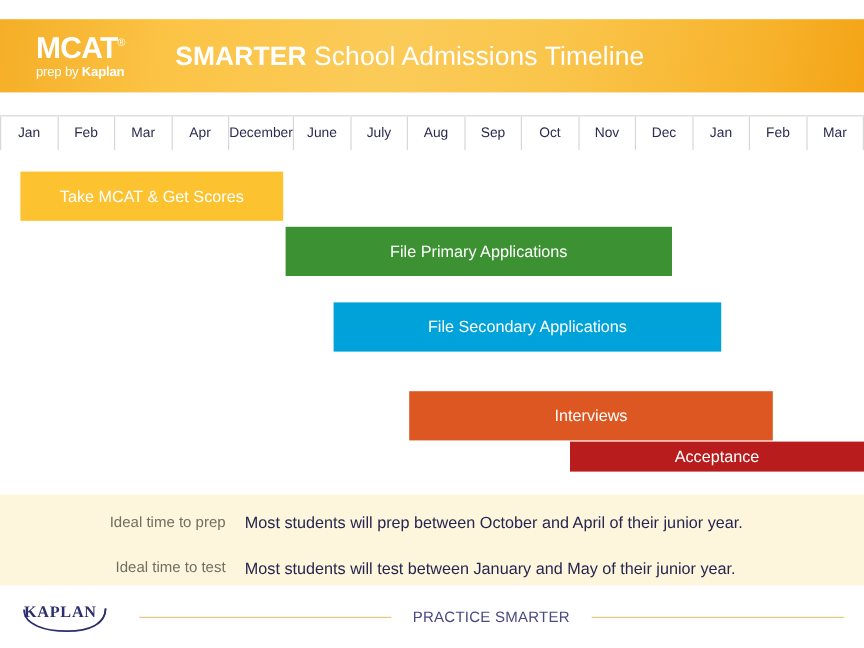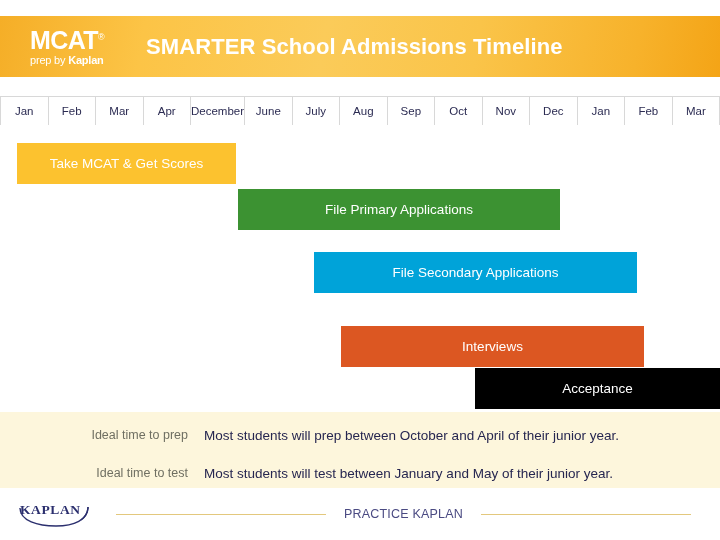--- a/index.html
+++ b/index.html
@@ -54,21 +54,21 @@
   .logo-sub b { font-weight: bold; }
 
   .header-title {
     margin-left: 26px;
     font-size: 22px;
     color: #ffffff;
     white-space: nowrap;
     letter-spacing: 0.1px;
   }
   .header-title .strong { font-weight: bold; }
-  .header-title .light  { font-weight: bold; }
+  .header-title .light  { font-weight: normal; }
 
   
   .months {
     position: absolute;
     left: 0; top: 96px;
     width: 720px; height: 30px;
     display: flex;
     border-top: 1px solid #d8d8d8;
     border-bottom: 1px solid #d8d8d8;
     box-sizing: border-box;
@@ -232,27 +232,27 @@
     </div>
   </div>
 
 <div class="timeline" id="timeline">
     <div class="bar" style="left: 17px; width: 219px; top: 18px; height: 41px; background: rgb(252, 194, 47);">
       <span>Take MCAT &amp; Get Scores</span>
     </div>
     <div class="bar" style="left: 238px; width: 322px; top: 64px; height: 41px; background: rgb(60, 146, 50);">
       <span>File Primary Applications</span>
     </div>
-    <div class="bar" style="left: 278px; width: 323px; top: 127px; height: 41px; background: rgb(0, 163, 217); margin-left: 36px;">
+    <div class="bar" style="left: 278px; width: 323px; top: 127px; height: 41px; background: rgb(0, 163, 217);">
       <span>File Secondary Applications</span>
     </div>
     <div class="bar" style="left: 341px; width: 303px; top: 201px; height: 41px; background: rgb(220, 87, 34);">
       <span>Interviews</span>
     </div>
-    <div class="bar" style="left: 475px; width: 245px; top: 243px; height: 41px; background: #000000;">
+    <div class="bar" style="left: 475px; width: 245px; top: 243px; height: 25px; background: #b91c1c;">
       <span>Acceptance</span>
     </div>
   </div>
 
 <div class="notes" id="notes" style="background: rgb(253, 246, 220); padding-left: 42px;">
     <div class="note-row">
       <div class="note-label">Ideal time to prep</div>
       <div class="note-text">Most students will prep between October and April of their junior year.</div>
     </div>
     <div class="note-row">
@@ -263,15 +263,15 @@
 
 <div class="footer">
   <div class="kaplan-logo">
     <svg class="kaplan-swoosh" width="76" height="30" viewBox="0 0 76 30">
       <path d="M2 9 C2 22, 20 27, 38 27 C56 27, 70 21, 70 8" fill="none" stroke="#2b2f6e" stroke-width="1.4"></path>
       <path d="M70 8 C70 14, 67 18, 63 21" fill="none" stroke="#2b2f6e" stroke-width="1.4"></path>
     </svg>
     <span class="kaplan-word">KAPLAN</span>
   </div>
   <div class="footer-rule rule-left" style="background: rgb(227, 200, 125);"></div>
-  <div class="footer-tag">PRACTICE KAPLAN</div>
+  <div class="footer-tag">PRACTICE SMARTER</div>
   <div class="footer-rule rule-right" style="background: rgb(227, 200, 125);"></div>
 </div>
 
 </body></html>

